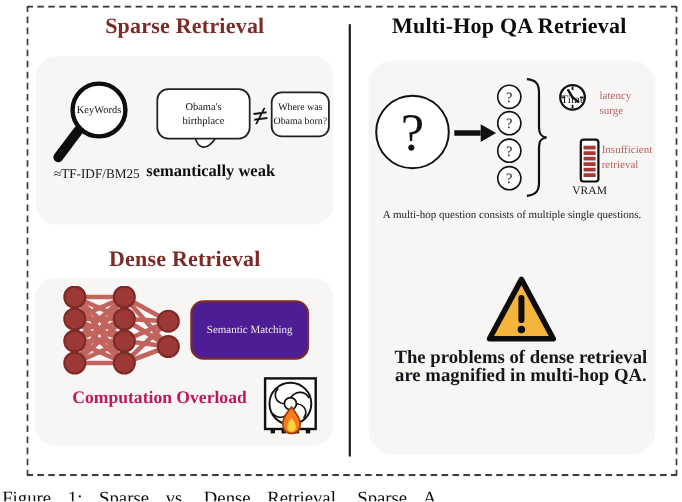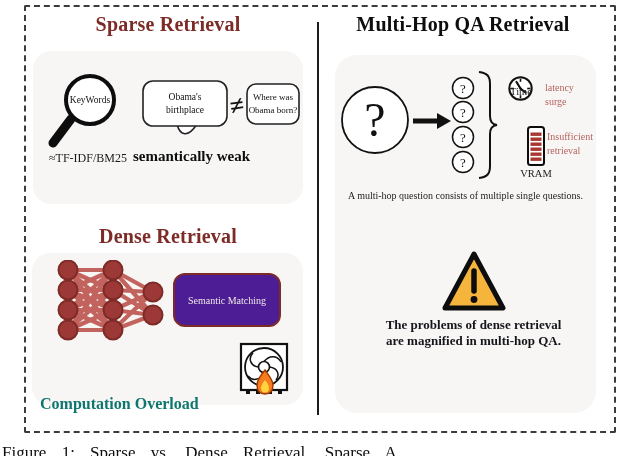--- a/index.html
+++ b/index.html
@@ -18,30 +18,30 @@
   #panel2{left:32px;top:253px;width:271px;height:152px;}
   #panel3{left:335px;top:55px;width:261px;height:358px;border-radius:22px;}
   .hdr{font-weight:bold;font-size:20px;text-align:center;letter-spacing:.2px;}
   .hdr.red{color:#7d2b27;}
   .hdr.black{color:#0d0d0d;}
   #h-sparse{left:36px;top:13px;width:264px;}
   #h-dense{left:36px;top:225px;width:264px;}
   #h-multihop{left:330px;top:13px;width:266px;}
   .formula{font-size:12px;text-align:center;color:#1a1a1a;}
   .weak{font-weight:bold;font-size:15px;text-align:left;color:#0e0e0e;}
-  .overload{font-weight:bold;font-size:16px;color:#0f766e;margin-top:42px;}
+  .overload{font-weight:bold;font-size:16px;text-align:center;color:#be185d;}
   .sm-box{
     display:flex;align-items:center;justify-content:center;
     background:#4c1d95;border:2.5px solid #7c2b28;border-radius:12px;
     color:#f1e7e6;font-size:10px;
   }
   .red-note{font-size:10px;line-height:14px;color:#b5635d;}
   .small-label{font-size:10.5px;text-align:center;color:#1c1c1c;}
   .mh-note{font-size:10px;text-align:center;color:#1c1c1c;}
-  .warn-text{font-weight:bold;font-size:13px;line-height:16px;text-align:center;color:#15151c;}
+  .warn-text{font-weight:bold;font-size:17px;line-height:16px;text-align:center;color:#15151c;}
   .fig-caption{
     left:2px;top:443px;width:616px;font-size:17px;color:#0d0d0d;
     white-space:nowrap;word-spacing:11px;
   }
   svg{display:block;}
   svg text{font-family:"Liberation Serif","DejaVu Serif",serif;fill:#111;}
 </style>
 </head>
 <body>
 

